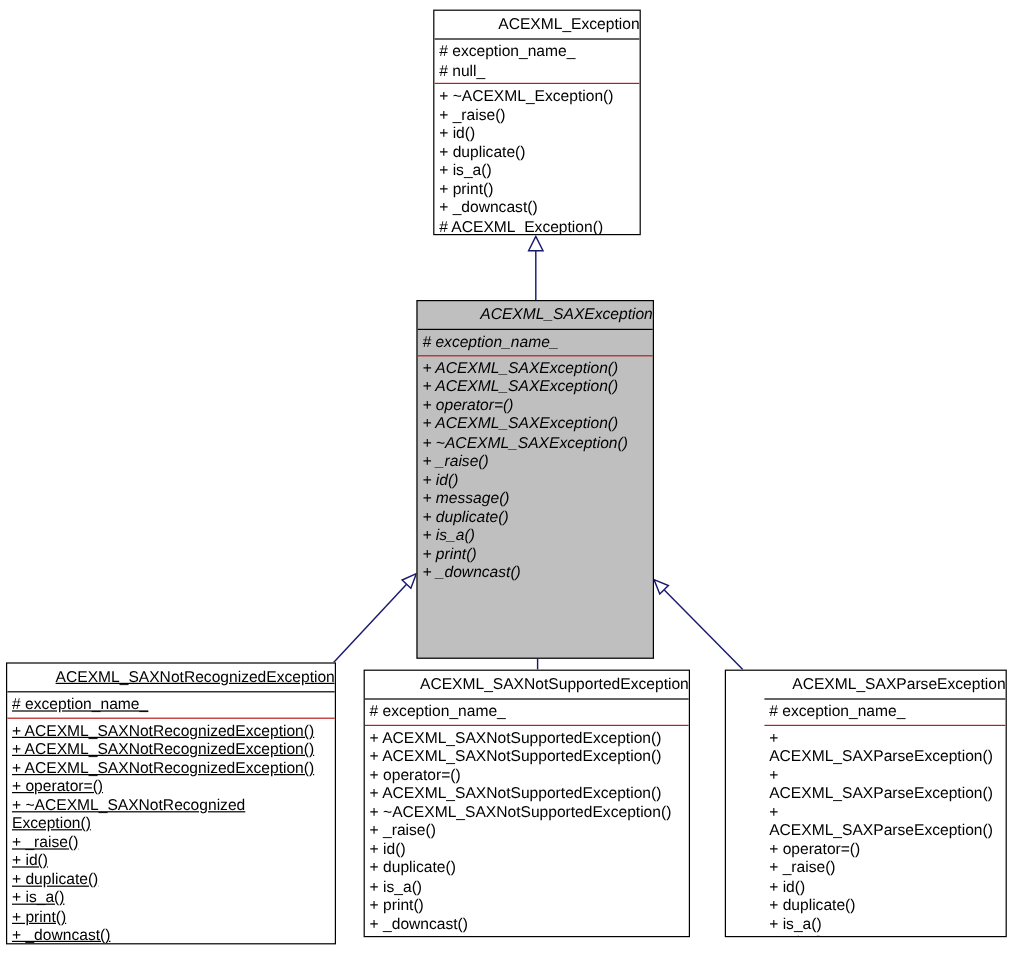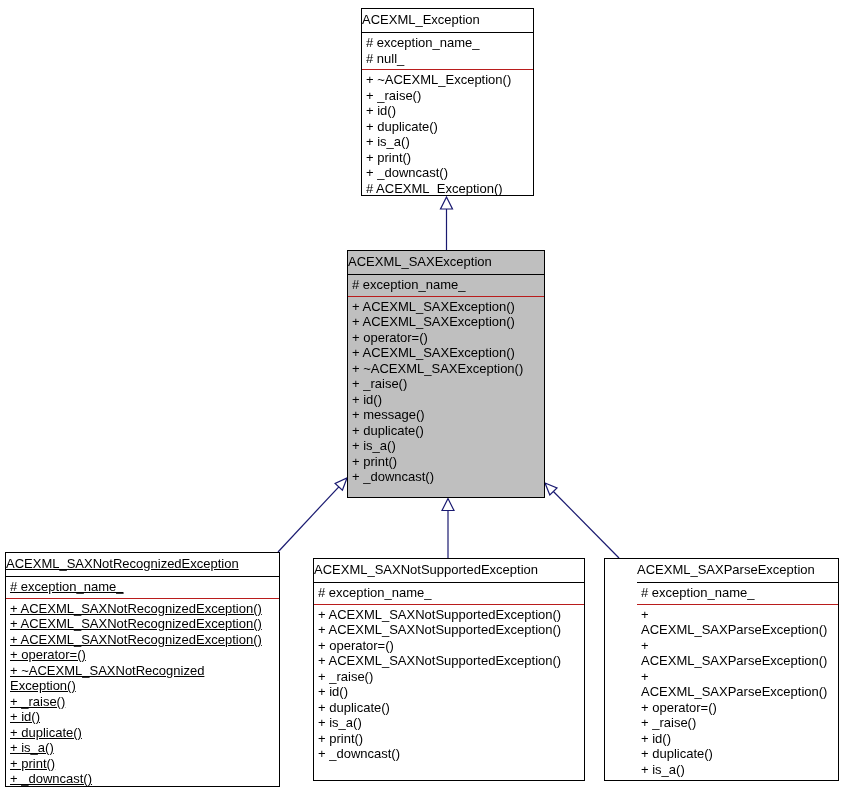--- a/index.html
+++ b/index.html
@@ -8,34 +8,34 @@
     font-family:"Liberation Sans",sans-serif;color:#000;
   }
   .canvas{position:absolute;left:0;top:0;width:845px;height:795px;}
   .uml-class{
     position:absolute;background:#ffffff;border:1px solid #000;
     display:flex;flex-direction:column;font-size:13px;line-height:15.5px;
     box-sizing:border-box;overflow:hidden;
   }
   .uml-class.highlight{background:#bfbfbf;}
   .uml-title{
-    flex:0 0 auto;text-align:left;height:23px;line-height:22px;
+    flex:0 0 auto;text-align:right;height:23px;line-height:22px;
     border-bottom:1px solid #000;white-space:nowrap;overflow:hidden;
   }
   .uml-attrs{flex:0 0 auto;padding:2px 4px 3px 4px;border-bottom:1px solid #b91c1c;}
   .uml-methods{flex:1 1 auto;padding:2px 4px;}
   .member{line-height:15.5px;white-space:pre-line;overflow-wrap:break-word;}
   svg.edges{position:absolute;left:0;top:0;pointer-events:none;}
   svg.edges line{stroke:#191970;stroke-width:1.2;}
   svg.edges polygon{fill:#ffffff;stroke:#191970;stroke-width:1.2;}
   
   #cls-exception     {left:361px;top:8px;  width:173px;height:188px;}
-  #cls-sax           {left:347px;top:250px;width:198px;height:248px;}
+  #cls-sax           {left:347px;top:250px;width:198px;height:299px;font-style:italic;}
   #cls-notrecognized {left:5px;  top:552px;width:275px;height:235px;text-decoration:underline;}
-  #cls-notsupported  {left:313px;top:558px;width:272px;height:223px;}
+  #cls-notsupported  {left:303px;top:558px;width:272px;height:223px;}
   #cls-parse         {left:604px;top:558px;width:235px;height:223px;padding-left:32px;}
 </style>
 </head>
 <body>
 
 <div class="canvas">
 
   <svg class="edges" width="845" height="795">
 
     <g>
@@ -122,20 +122,21 @@
   <div class="uml-class" id="cls-notsupported">
     <div class="uml-title">ACEXML_SAXNotSupportedException</div>
     <div class="uml-attrs">
         <div class="member"># exception_name_</div>
       </div>
     <div class="uml-methods">
         <div class="member">+ ACEXML_SAXNotSupportedException()</div>
         <div class="member">+ ACEXML_SAXNotSupportedException()</div>
         <div class="member">+ operator=()</div>
         <div class="member">+ ACEXML_SAXNotSupportedException()</div>
+        <div class="member">+ ~ACEXML_SAXNotSupportedException()</div>
         <div class="member">+ _raise()</div>
         <div class="member">+ id()</div>
         <div class="member">+ duplicate()</div>
         <div class="member">+ is_a()</div>
         <div class="member">+ print()</div>
         <div class="member">+ _downcast()</div>
       </div>
   </div>
 
   <div class="uml-class" id="cls-parse">

